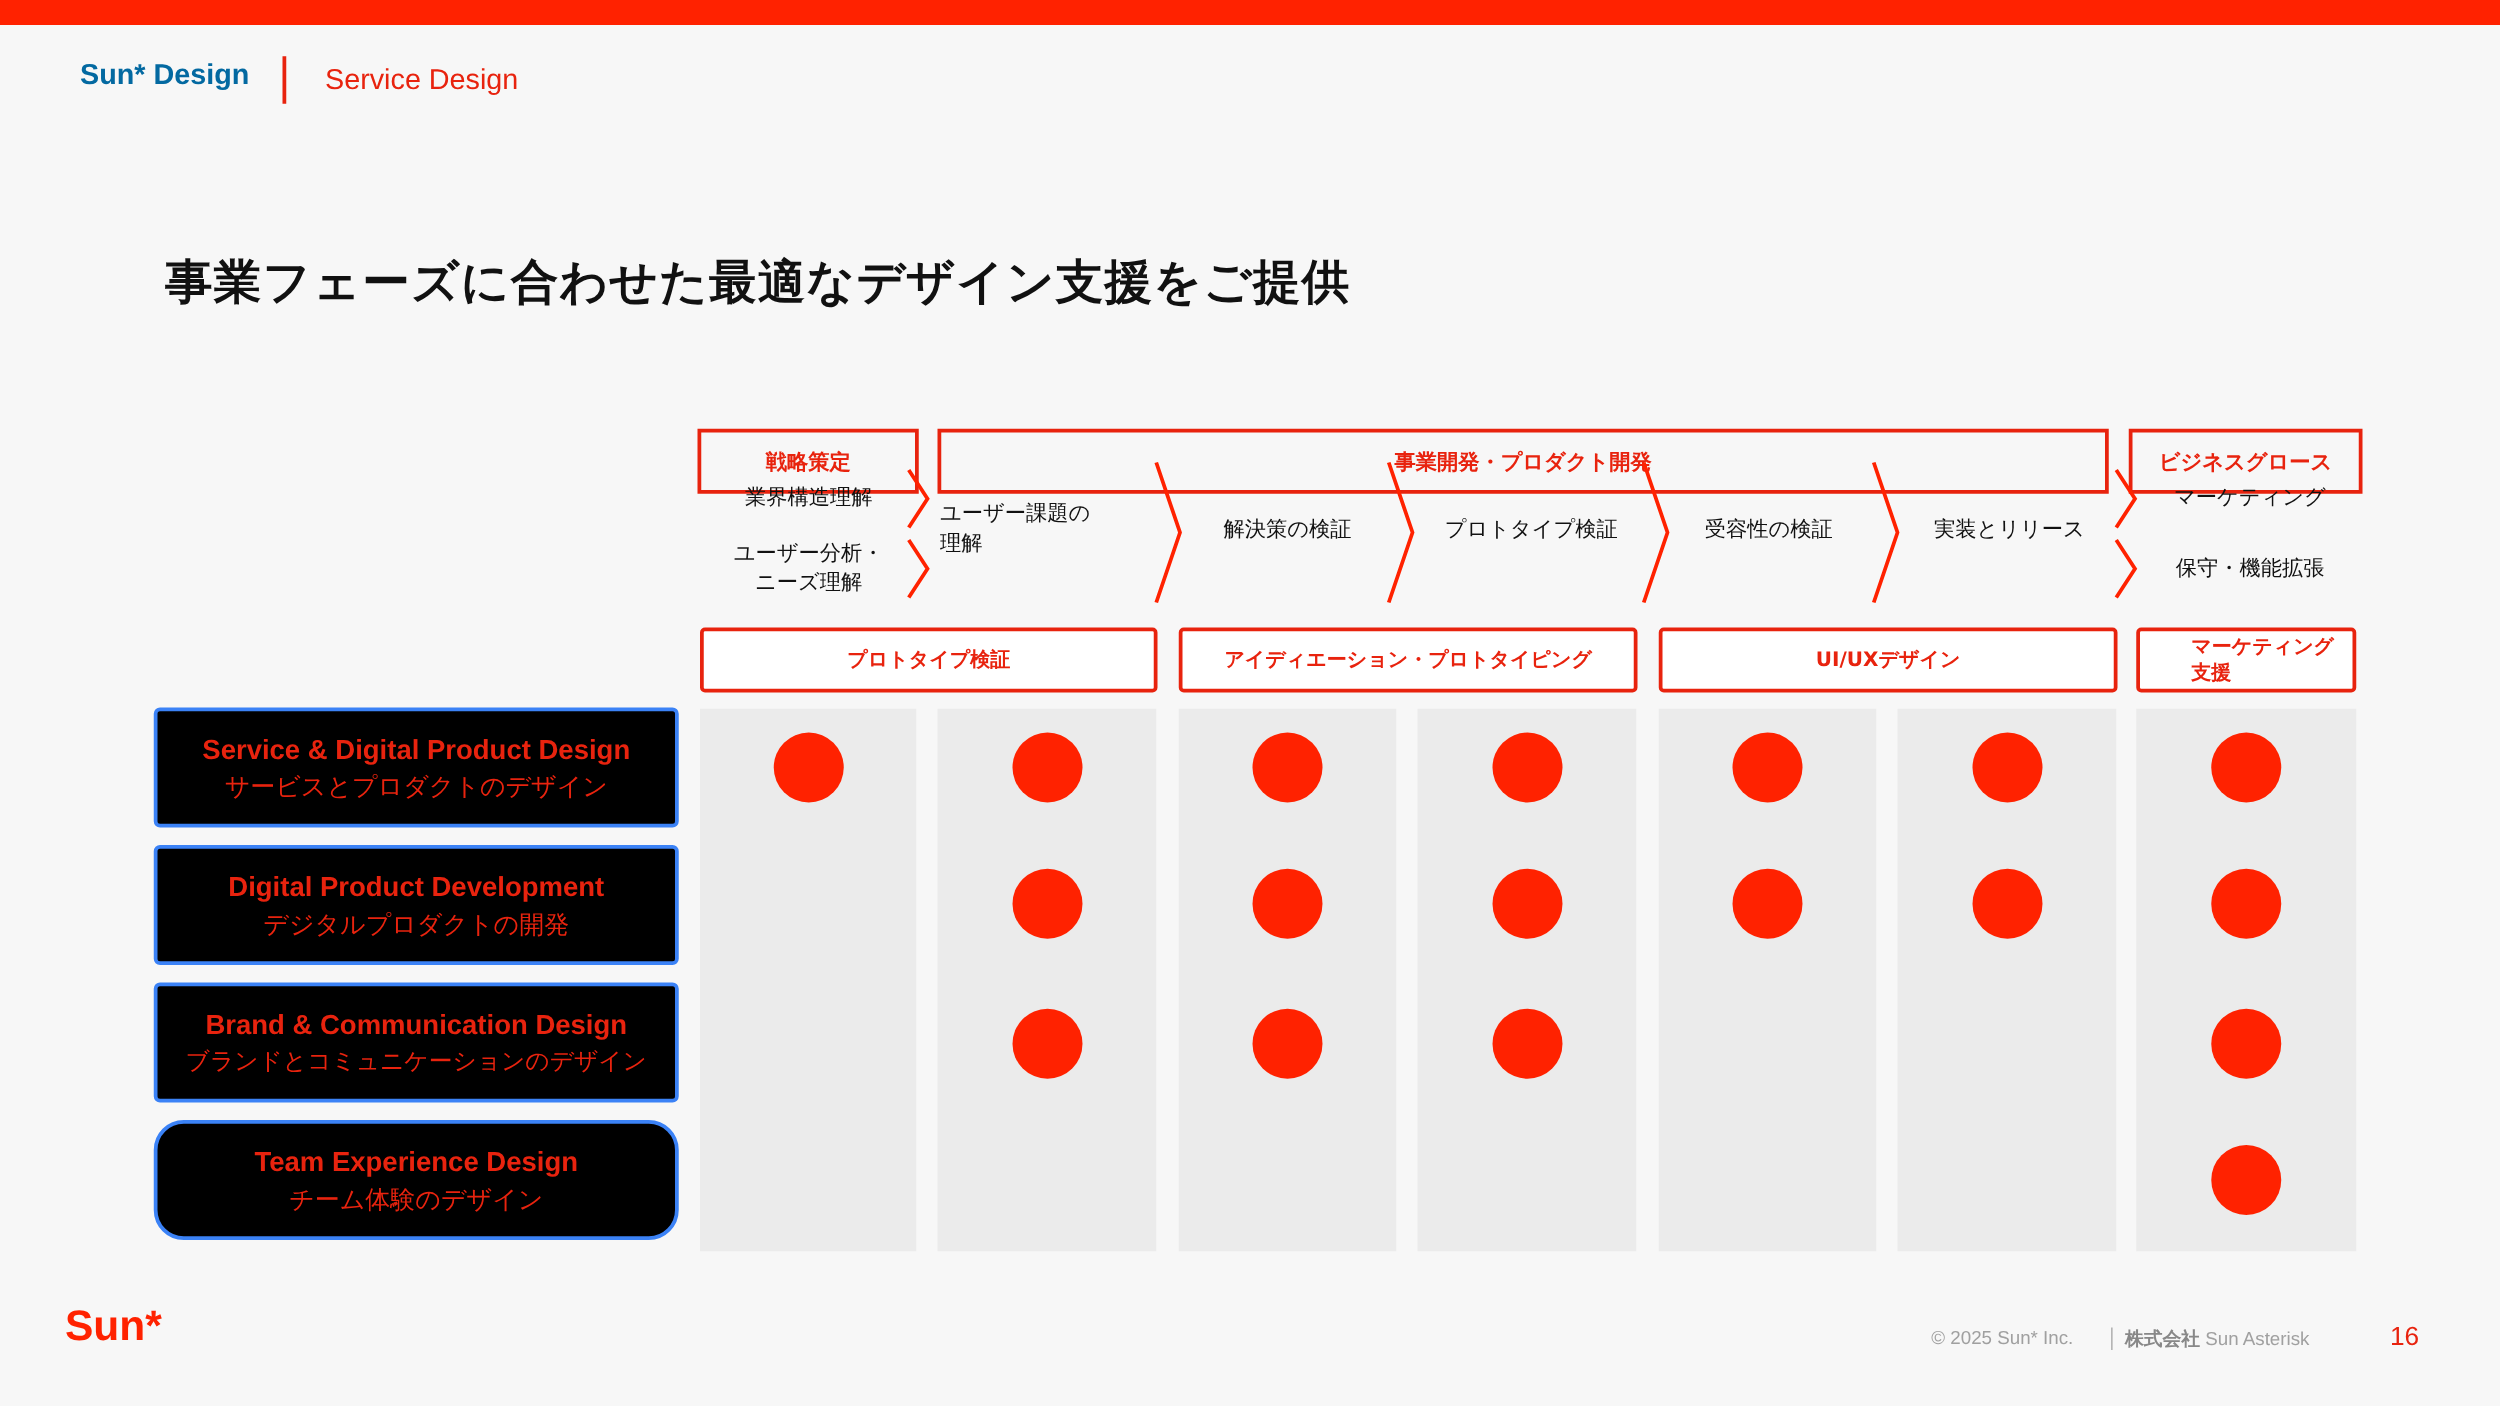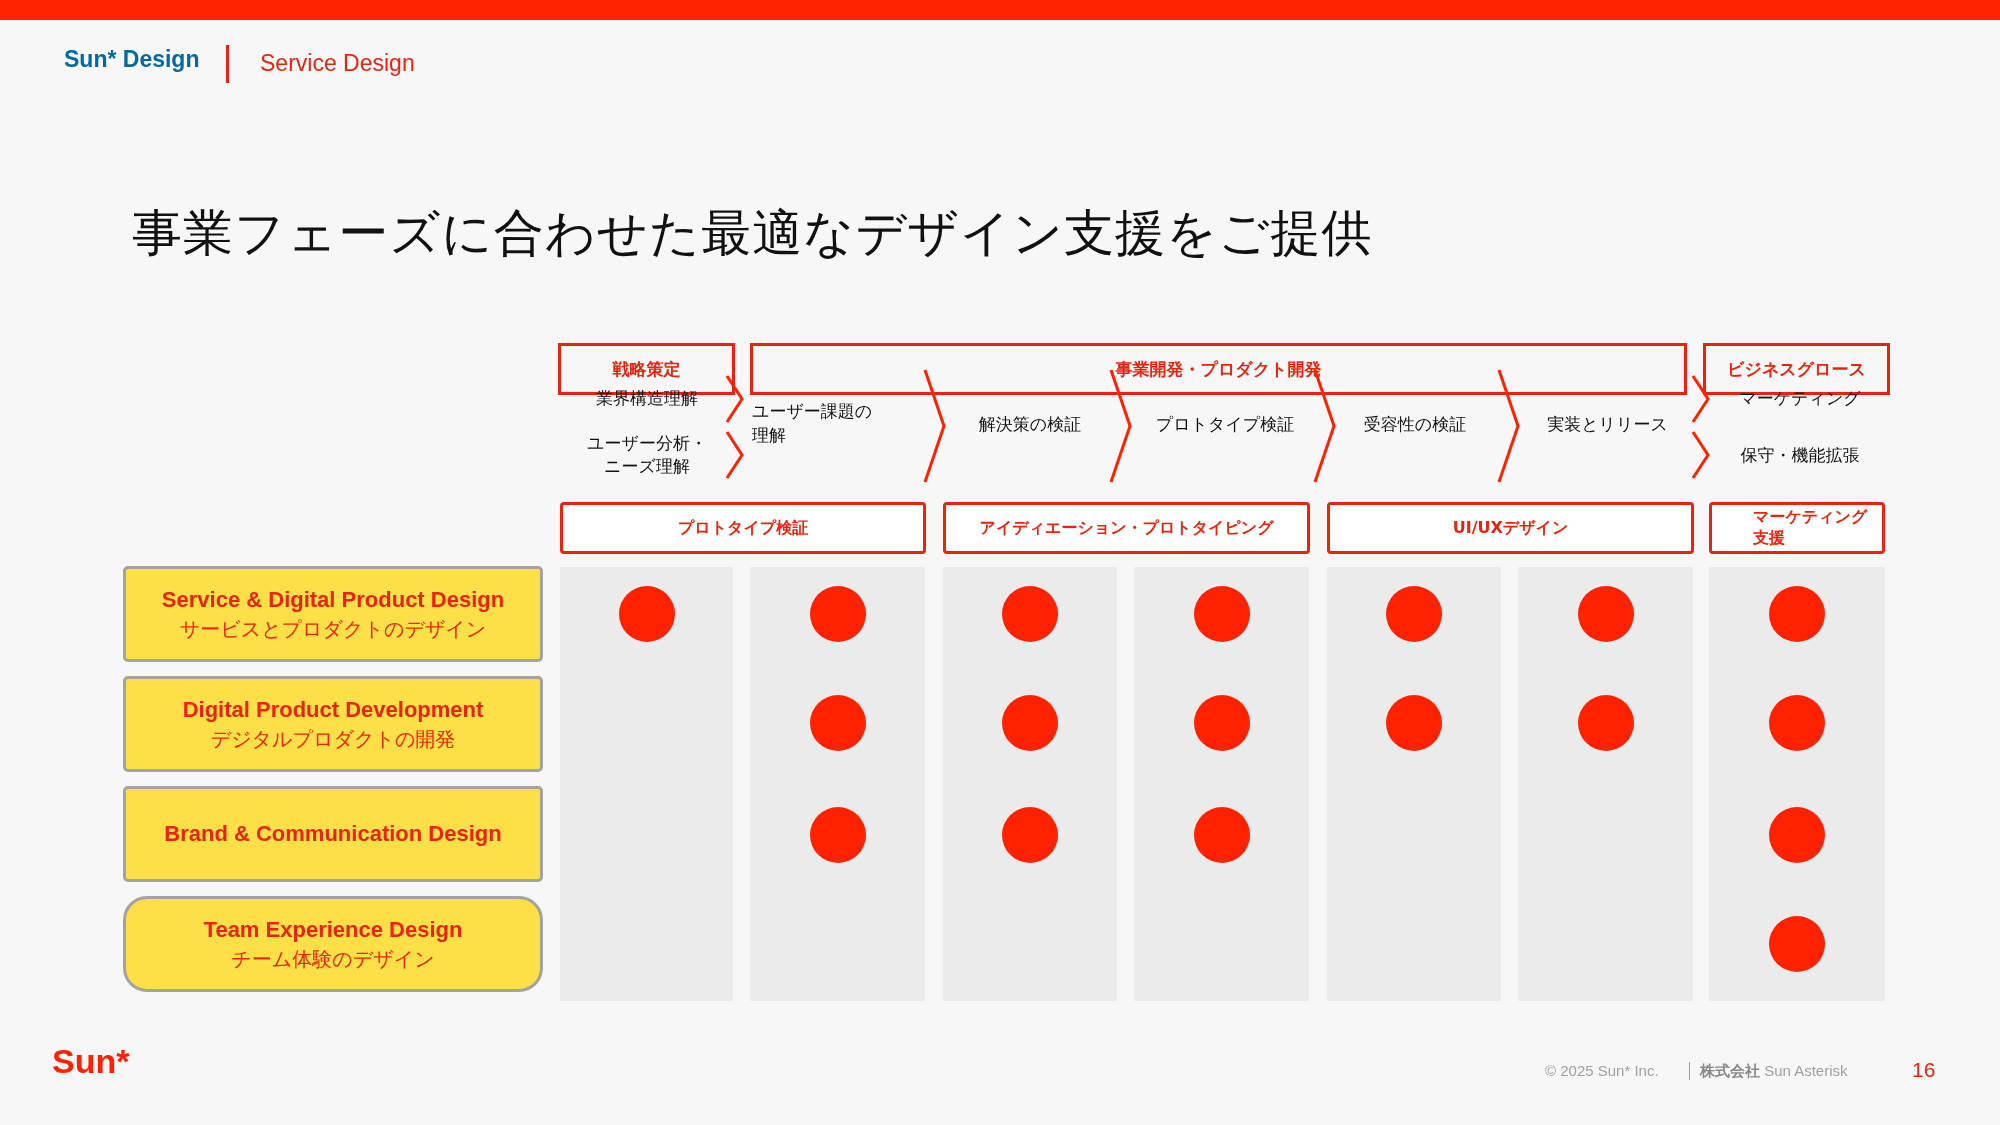--- a/index.html
+++ b/index.html
@@ -16,22 +16,22 @@
     font-family: "Liberation Sans", sans-serif; font-weight: bold;
     font-size: 23px; color: #0369a1;
   }
   .hdr-divider { position: absolute; left: 226px; top: 45px; width: 3px; height: 38px; background: #e8230e; }
   .section-name {
     position: absolute; left: 260px; top: 50px;
     font-family: "Liberation Sans", sans-serif; font-size: 23px; color: #e8230e;
   }
   .page-title {
     position: absolute; left: 132px; top: 200px;
-    font-family: "DejaVu Sans", sans-serif; font-weight: normal;
-    font-size: 50px; color: #111; letter-spacing: 1px;
+    font-family: "DejaVu Sans", sans-serif; font-weight: bold;
+    font-size: 38px; color: #111; letter-spacing: 1px;
   }
 
   .phase {
     position: absolute; top: 303px; height: 52px;
     border: 3px solid #e8230e; background: #f7f7f7;
     display: flex; align-items: center; justify-content: center;
     color: #e8230e; font-weight: bold; font-size: 17px; margin-top: 40px;
   }
 
   .step {
@@ -51,21 +51,21 @@
   .col {
     position: absolute; top: 567px; height: 434px; background: #ebebeb;
   }
   .dot {
     position: absolute; width: 56px; height: 56px; border-radius: 50%;
     background: #ff2200;
   }
 
   .row-label {
     position: absolute; left: 123px; width: 420px; height: 96px;
-    border: 3px solid #a3a3a3; border-radius: 5px; background: #fde047;
+    border: 3px solid #3b82f6; border-radius: 5px; background: #000000;
     display: flex; flex-direction: column; align-items: center; justify-content: center;
     color: #e8230e; text-align: center;
   }
   .row-label .en { font-family: "Liberation Sans", sans-serif; font-weight: bold; font-size: 22px; line-height: 30px; }
   .row-label .ja { font-size: 20px; line-height: 28px; }
 
   .footer-logo {
     position: absolute; left: 52px; top: 1042px;
     font-family: "Liberation Sans", sans-serif; font-weight: bold;
     font-size: 34px; color: #ff2200;
@@ -190,20 +190,21 @@
 <div class="row-label" style="top:566px;">
   <div class="en">Service &amp; Digital Product Design</div>
   <div class="ja">サービスとプロダクトのデザイン</div>
 </div>
 <div class="row-label" style="top:676px;">
   <div class="en">Digital Product Development</div>
   <div class="ja">デジタルプロダクトの開発</div>
 </div>
 <div class="row-label" style="top:786px;">
   <div class="en">Brand &amp; Communication Design</div>
+  <div class="ja" style="font-size:19px;">ブランドとコミュニケーションのデザイン</div>
 </div>
 <div class="row-label" style="top:896px;border-radius:24px;">
   <div class="en">Team Experience Design</div>
   <div class="ja">チーム体験のデザイン</div>
 </div>
 
 <div class="footer-logo">Sun*</div>
 <div class="footer-copy">© 2025 Sun* Inc.</div>
 <div class="footer-sep"></div>
 <div class="footer-company"><b>株式会社</b> <span>Sun Asterisk</span></div>

